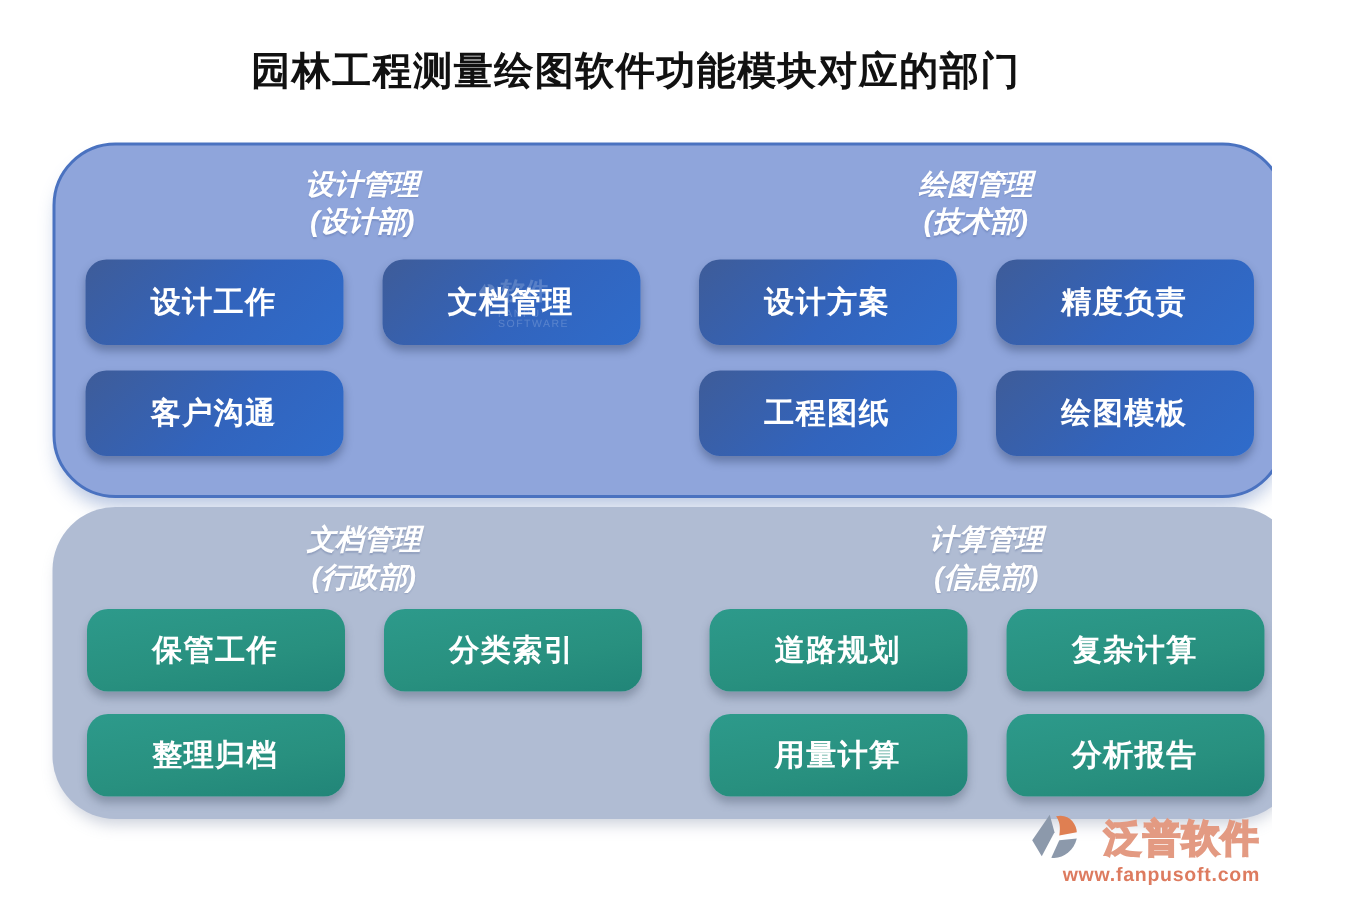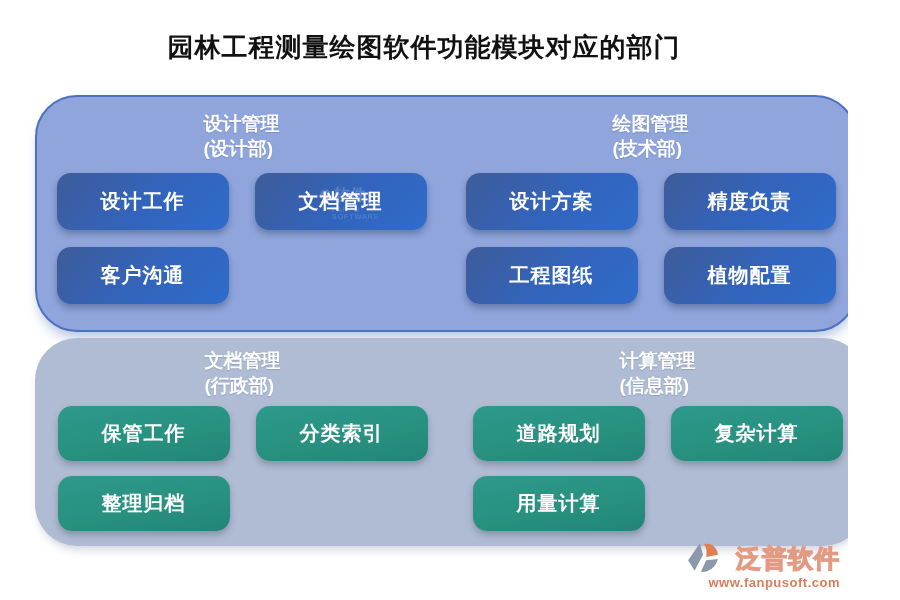--- a/index.html
+++ b/index.html
@@ -18,22 +18,23 @@
     box-shadow:0 9px 12px -3px rgba(100,130,190,.45);
   }
   .panel-bottom{
     top:338px;width:830px;height:208px;background:#B0BCD3;
     box-shadow:0 7px 10px -4px rgba(140,150,175,.45);
   }
   .section{flex:1;display:flex;flex-direction:column;align-items:center;}
   .panel-top .section{padding-top:14px;}
   .panel-bottom .section{padding-top:10px;}
   .section-header{
-    text-align:left;color:#ffffff;font-weight:bold;font-size:19px;line-height:25px;
+    text-align:center;color:#ffffff;font-weight:bold;font-size:19px;line-height:25px;
     text-shadow:0 1px 1px rgba(60,80,130,.25);
+    font-style:italic;
   }
   .panel-top .section-header{margin-bottom:12px;}
   .panel-bottom .section-header{margin-bottom:8px;}
   .btn-grid{display:grid;grid-template-columns:repeat(2,172px);}
   .panel-top .btn-grid{gap:17px 26px;}
   .panel-bottom .btn-grid{gap:15px 26px;}
   .module-btn{
     height:57px;border-radius:14px;display:flex;align-items:center;justify-content:center;
     color:#ffffff;font-weight:bold;font-size:20px;letter-spacing:1px;cursor:pointer;
     border:none;box-shadow:0 4px 6px rgba(30,45,80,.35);
@@ -81,21 +82,21 @@
     </div>
     <div class="section">
       <div class="section-header">
         <div>绘图管理</div>
         <div>(技术部)</div>
       </div>
       <div class="btn-grid">
         <button class="module-btn btn-blue">设计方案</button>
         <button class="module-btn btn-blue">精度负责</button>
         <button class="module-btn btn-blue">工程图纸</button>
-        <button class="module-btn btn-blue">植物配置</button>
+        <button class="module-btn btn-blue">绘图模板</button>
       </div>
     </div>
   </div>
 
   <div class="panel panel-bottom">
     <div class="section">
       <div class="section-header">
         <div>文档管理</div>
         <div>(行政部)</div>
       </div>
@@ -107,20 +108,21 @@
     </div>
     <div class="section">
       <div class="section-header">
         <div>计算管理</div>
         <div>(信息部)</div>
       </div>
       <div class="btn-grid">
         <button class="module-btn btn-green">道路规划</button>
         <button class="module-btn btn-green">复杂计算</button>
         <button class="module-btn btn-green">用量计算</button>
+        <button class="module-btn btn-green">分析报告</button>
       </div>
     </div>
   </div>
 
   <div class="watermark">
     <div class="wm-row">
       <svg class="wm-logo" width="13" height="13" viewBox="0 0 32 32">
         <path d="M3,17 L13,3 L16,14 L8,27 Z" fill="#ffffff"></path>
         <path d="M17,4 C25,2 30,9 30,14 L19,16 C20,10 19,7 17,4 Z" fill="#ffffff"></path>
         <path d="M19,19 L30,18 C28,26 21,30 15,28 Z" fill="#ffffff"></path>

